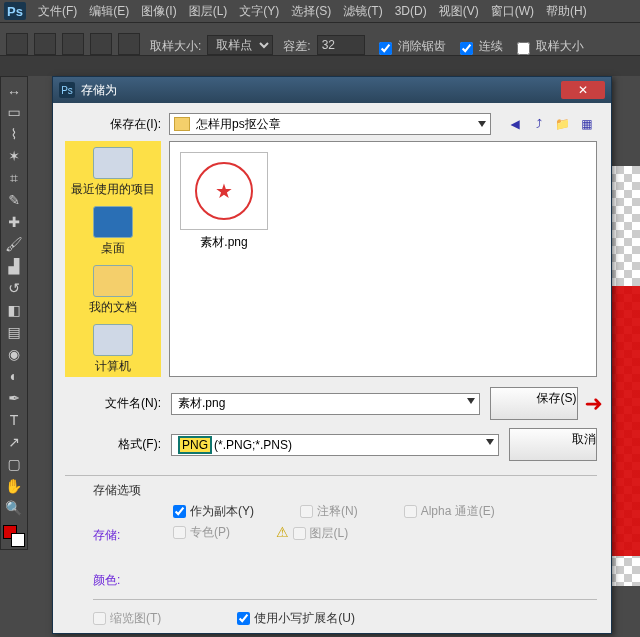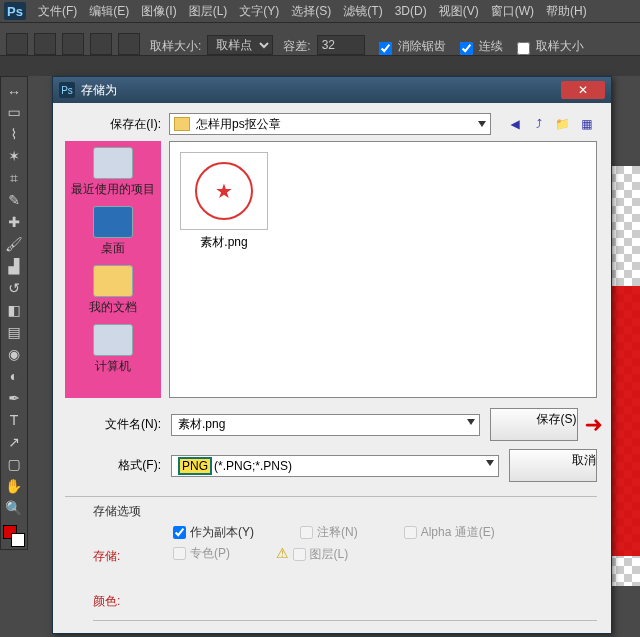--- a/index.html
+++ b/index.html
@@ -41,21 +41,21 @@
 .dialog-body { padding: 10px 14px 6px 12px; height: calc(100% - 26px); display: flex; flex-direction: column; }
 
 .row-savein { display: flex; align-items: center; gap: 8px; margin-bottom: 6px; }
 .row-savein .lbl { width: 96px; text-align: right; }
 .row-savein .folder-combo { flex: 1; display: flex; align-items: center; border: 1px solid #888; background: #fff; height: 22px; padding: 0 4px; gap: 6px; }
 .row-savein .folder-combo .folder-ic { width: 16px; height: 14px; background: #f4cf6b; border: 1px solid #caa33a; }
 .row-savein .nav-icons { display: flex; gap: 4px; margin-left: 6px; }
 .row-savein .nav-icons .ic { width: 20px; height: 20px; display: flex; align-items: center; justify-content: center; color: #33a; }
 
 .browser { display: flex; gap: 8px; height: 270px; }
-.places { width: 96px; background: #ec4899; display: flex; flex-direction: column; align-items: center; padding-top: 6px; gap: 8px; }
+.places { width: 96px; background: #fde047; display: flex; flex-direction: column; align-items: center; padding-top: 6px; gap: 8px; }
 .place { display: flex; flex-direction: column; align-items: center; gap: 2px; color: #222; }
 .place .pic { width: 40px; height: 32px; background: #cfd8e6; border: 1px solid #8aa; border-radius: 3px; }
 .filepane { flex: 1; background: #fff; border: 1px solid #888; padding: 10px; display: flex; align-items: flex-start; gap: 14px; }
 .fileitem { display: flex; flex-direction: column; align-items: center; gap: 4px; }
 .fileitem .thumb { width: 88px; height: 78px; border: 1px solid #bbb; display: flex; align-items: center; justify-content: center; background: #fff; }
 .fileitem .thumb .circ { width: 58px; height: 58px; border: 2px solid #d33; border-radius: 50%; position: relative; display: flex; align-items: center; justify-content: center; }
 .fileitem .thumb .circ::after { content: "★"; color: #d33; font-size: 20px; }
 
 .fields { margin-top: 10px; }
 .field-row { display: flex; align-items: center; gap: 10px; margin-bottom: 8px; }
@@ -63,21 +63,21 @@
 .field-row .combo { flex: 1; border: 1px solid #888; background: #fff; height: 22px; display: flex; align-items: center; padding: 0 6px; position: relative; }
 .field-row .combo .arrow { position: absolute; right: 4px; top: 4px; border-left: 4px solid transparent; border-right: 4px solid transparent; border-top: 6px solid #333; }
 .field-row .btn { width: 88px; height: 33px; background: linear-gradient(#fdfdfd,#e3e3e3); border: 1px solid #888; text-align: right; line-height: 20px; }
 .fmt-highlight { border: 2px solid #0f766e; padding: 0 2px; margin-right: 2px; background: #fde047; }
 .red-arrow { color: #d60000; font-size: 22px; margin-left: -3px; margin-right: -6px; }
 
 hr.sep { border: none; border-top: 1px solid #bbb; margin: 6px 0; }
 
 .opts { display: flex; flex-direction: column; gap: 4px; padding-left: 28px; color: #333; }
 .opts .group { display: flex; align-items: flex-start; gap: 16px; }
-.opts .group .glabel { width: 64px; color: #b91c1c; margin-top: 24px; }
+.opts .group .glabel { width: 64px; color: #6d28d9; margin-top: 24px; }
 .opts .checks { display: flex; flex-wrap: wrap; gap: 4px 46px; width: 360px; }
 .opts label.dis { color: #999; }
 .opts input[type="checkbox"] { margin-right: 4px; vertical-align: middle; }
 .warn { color: #caa200; font-size: 14px; margin-right: 4px; }
 
 </style>
 </head>
 <body>
 
 <div class="menubar">
@@ -233,16 +233,20 @@
           <label class="dis"><input type="checkbox" disabled="" style=""><span>注释(N)</span></label>
           <label class="dis"><input type="checkbox" disabled="" style=""><span>Alpha 通道(E)</span></label>
           <label class="dis"><input type="checkbox" disabled="" style=""><span>专色(P)</span></label>
           <label class="dis"><span class="warn">⚠</span><input type="checkbox" disabled="" style=""><span>图层(L)</span></label>
         </div>
       </div>
       <div class="group">
         <div class="glabel">颜色:</div>
       </div>
       <hr class="sep">
+      <div class="group">
+        <label class="dis"><input type="checkbox" disabled="" style=""><span>缩览图(T)</span></label>
+        <label style="margin-left:60px"><input type="checkbox" checked="" style=""><span>使用小写扩展名(U)</span></label>
+      </div>
     </div>
 
   </div>
 </div>
 
 </body></html>

